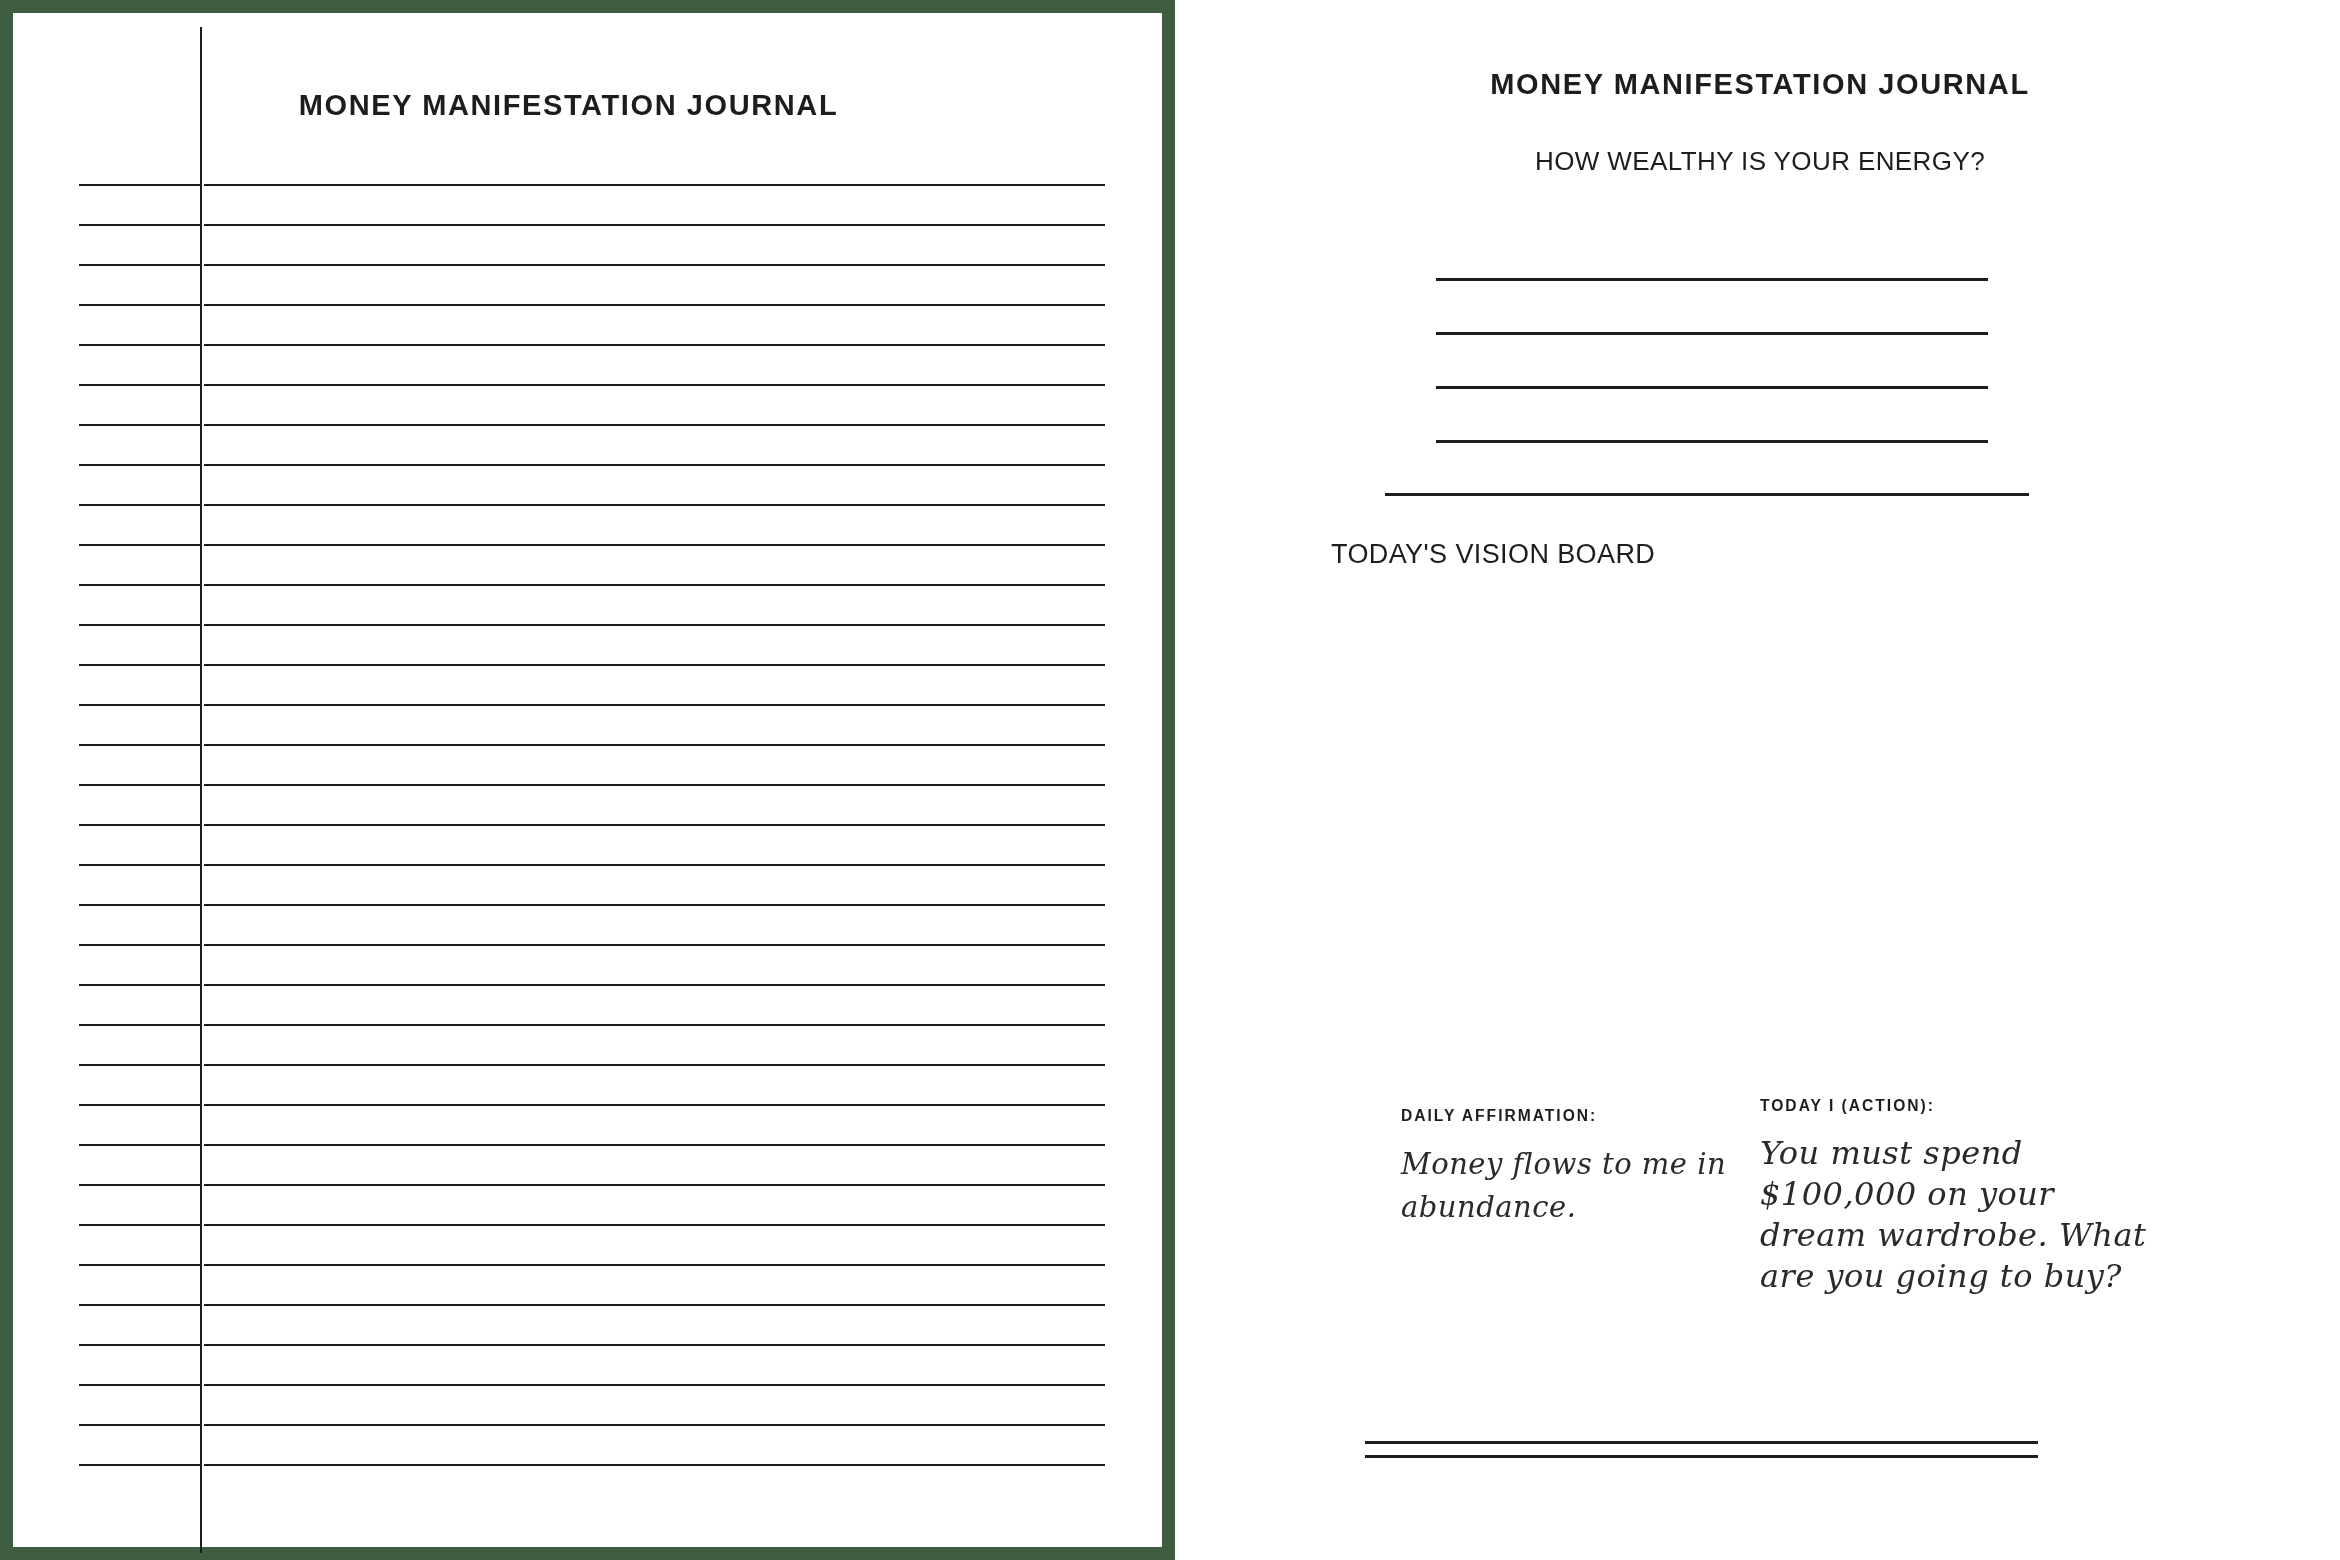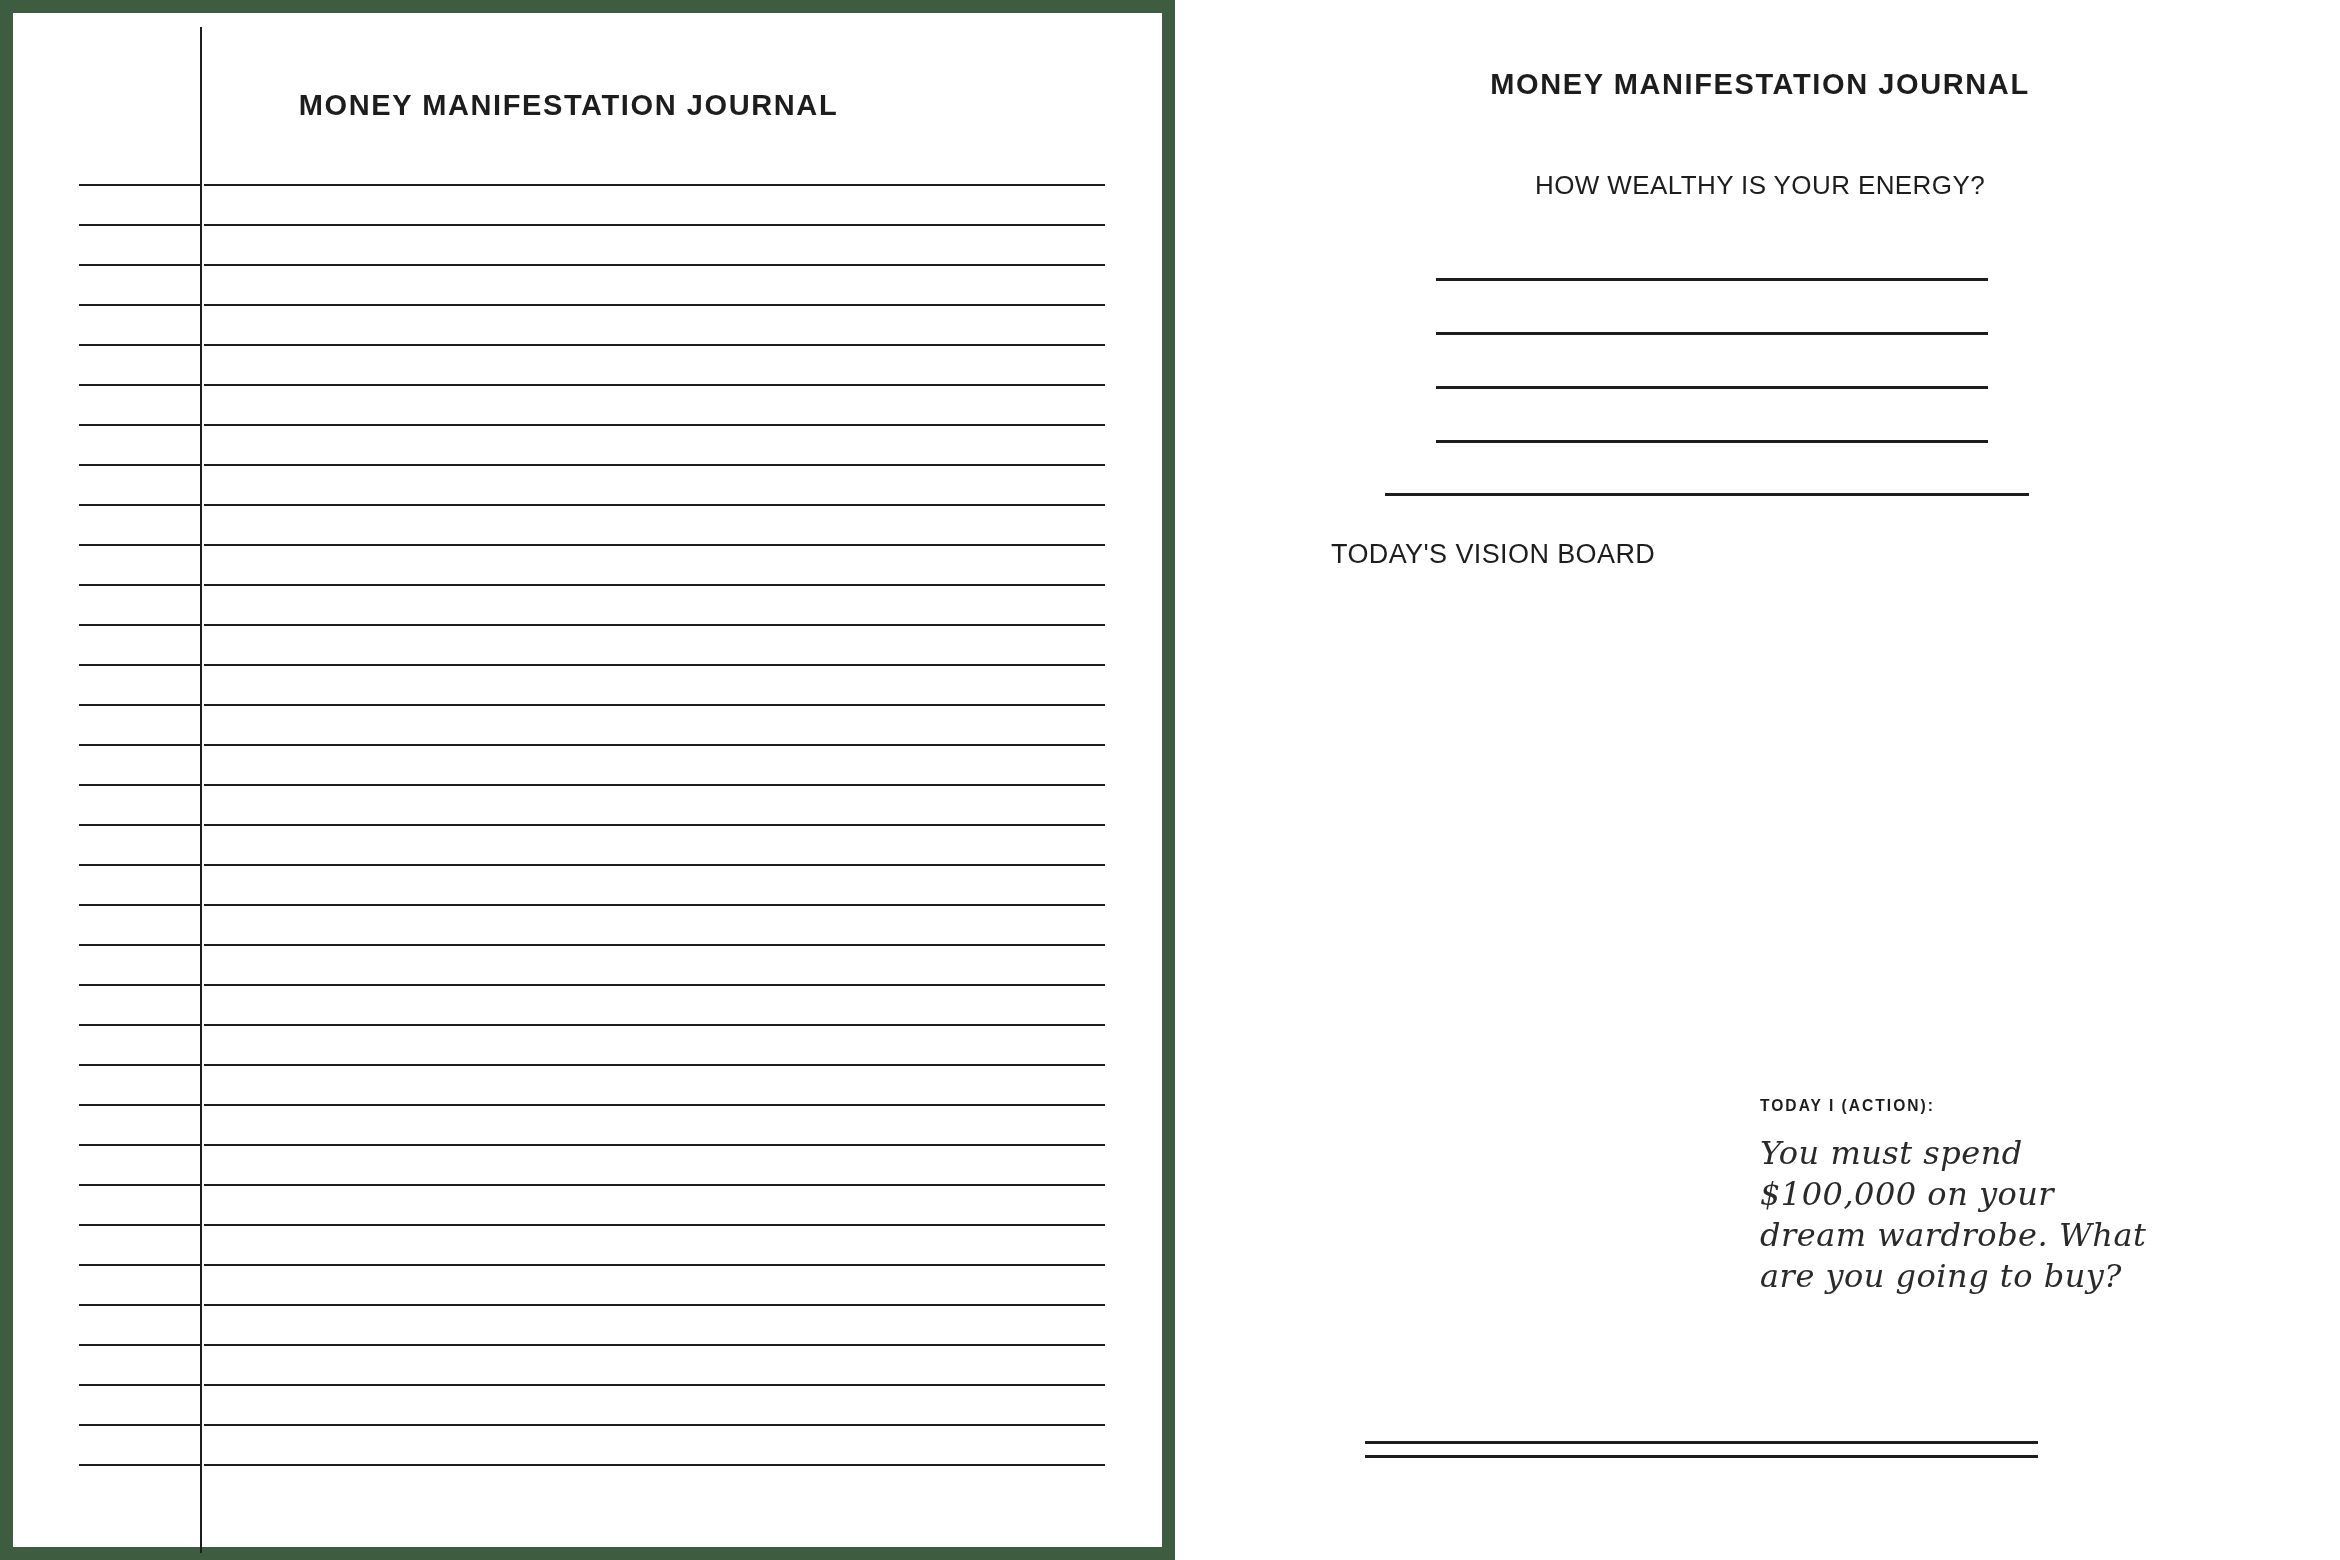--- a/index.html
+++ b/index.html
@@ -119,21 +119,20 @@
   .right-subtitle {
     position: absolute;
     left: 156px;
     top: 146px;
     width: 858px;
     text-align: center;
     font-size: 26px;
     font-weight: 400;
     letter-spacing: 0.4px;
     color: #1d1d1d;
-    margin-top: 24px;
   }
   .energy-lines {
     position: absolute;
     left: 261px;
     top: 278px;
     width: 552px;
   }
   .energy-line {
     height: 2.9px;
     background: #1d1d1d;
@@ -362,20 +361,24 @@
         <div class="energy-line"></div>
         <div class="energy-line"></div>
         <div class="energy-line"></div>
       </div>
 
     <div class="divider-thick"></div>
 
     <div class="vision-label">TODAY'S VISION BOARD</div>
     <div class="vision-area"></div>
 
+    <div class="field-block field-affirmation">
+      <div class="field-label">DAILY AFFIRMATION:</div>
+      <div class="handwriting">Money flows to me in abundance.</div>
+    </div>
 
     <div class="field-block field-action">
       <div class="field-label">TODAY I (ACTION):</div>
       <div class="handwriting small">You must spend $100,000 on your dream wardrobe. What are you going to buy?</div>
     </div>
 
     <div class="bottom-rule-1"></div>
     <div class="bottom-rule-2"></div>
   </div>
 

